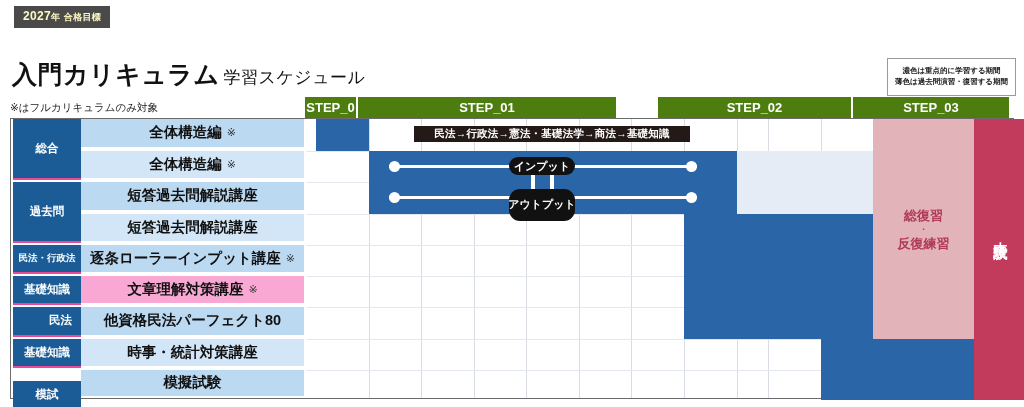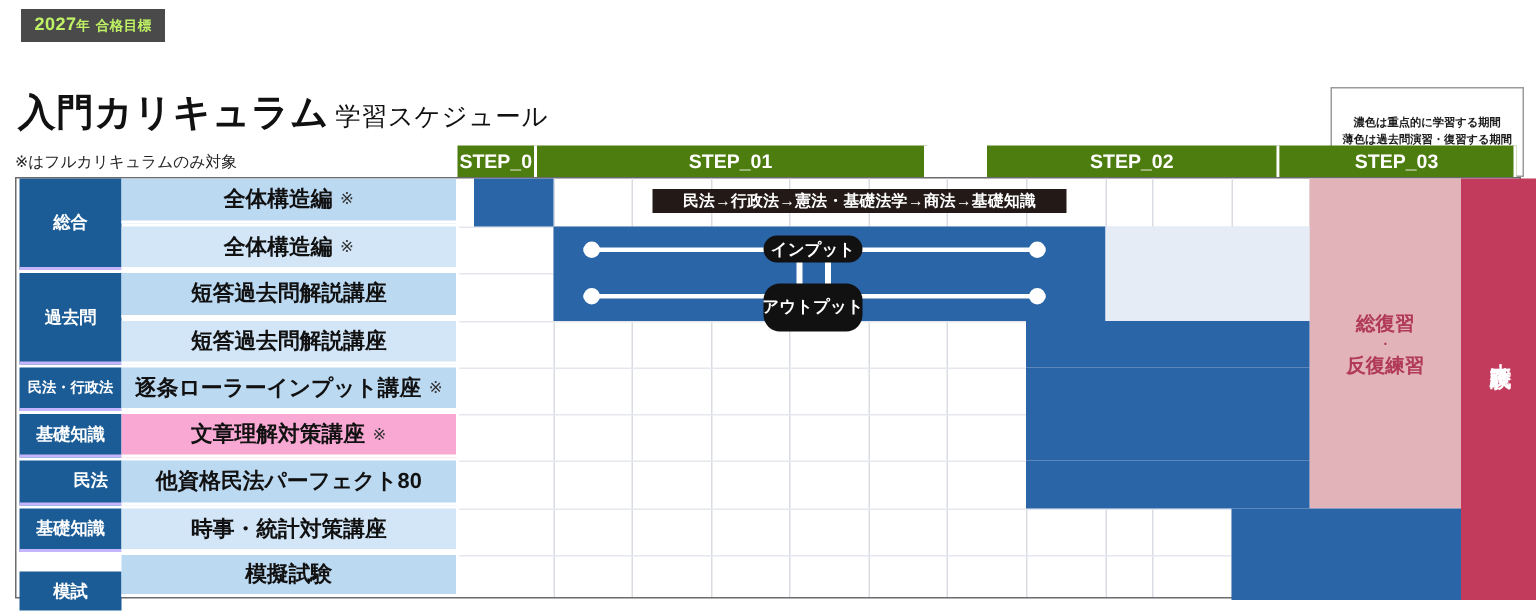--- a/index.html
+++ b/index.html
@@ -7,21 +7,21 @@
     width: 1024px; height: 407px;
     background: #ffffff;
     font-family: "Liberation Sans", "DejaVu Sans", sans-serif;
     overflow: hidden;
   }
   #page { position: relative; width: 1024px; height: 407px; }
 
   
   .year-badge {
     position: absolute; left: 14px; top: 6px;
-    background: #4a4a4a; color: #bef264;
+    background: #4a4a4a; color: #fef9c3;
     font-size: 12px; font-weight: bold;
     padding: 3px 9px 4px 9px;
     letter-spacing: .3px;
     white-space: nowrap;
   }
   .year-badge .sm { font-size: 9px; font-weight: bold; }
   .title1 {
     position: absolute; left: 12px; top: 27px;
     font-size: 25px; font-weight: bold; color: #111111;
     letter-spacing: .5px; white-space: nowrap;
@@ -29,21 +29,21 @@
   .title2 {
     position: absolute; left: 12px; top: 58px;
     font-size: 25px; font-weight: bold; color: #111111;
     letter-spacing: .5px; white-space: nowrap;
   }
   .title2 .sub { font-size: 17px; font-weight: normal; margin-left: 4px; }
 
   .legend-box {
     position: absolute; right: 8px; top: 58px;
     border: 1px solid #9a9a9a; background: #ffffff;
-    padding: 18px 7px; text-align: center;
+    padding: 7px 7px; text-align: center;
   }
   .legend-box div { font-size: 7.5px; color: #1a1a1a; line-height: 1.45; font-weight: bold; white-space: nowrap; }
 
   .note-full {
     position: absolute; left: 10px; top: 101px;
     font-size: 10.5px; color: #222222; white-space: nowrap;
   }
 
   
   .chart {
@@ -67,21 +67,21 @@
   
   .cat, .course {
     position: absolute;
     display: flex; align-items: center; justify-content: center;
     white-space: nowrap; overflow: hidden;
   }
   .cat {
     left: 2px; width: 68px;
     background: #1b5c96; color: #ffffff;
     font-size: 11.5px; font-weight: bold;
-    border-bottom: 2px solid #c4b5fd;
+    border-bottom: 2px solid #ec4899;
   }
   .cat.tiny { font-size: 9.5px; }
   .course {
     left: 70px; width: 223px;
     color: #111111; font-size: 14.5px; font-weight: bold;
     border-bottom: 2px solid #ffffff;
   }
   .course .mark { font-size: 11px; font-weight: normal; margin-left: 5px; color: #333; }
 
   
@@ -231,21 +231,21 @@
         <div class="bar dark" style="left: 63px; width: 368px; top: 31.5px; height: 31.5px; z-index: 2;"></div>
         <div class="bar light" style="left: 431px; width: 136px; top: 31.5px; height: 31.5px; z-index: 2;"></div>
         <div class="bar dark" style="left: 63px; width: 368px; top: 63px; height: 31.5px; z-index: 2;"></div>
         <div class="bar light" style="left: 431px; width: 136px; top: 63px; height: 31.5px; z-index: 2;"></div>
         <div class="bar dark" style="left: 378px; width: 189px; top: 94.5px; height: 31.5px; z-index: 2;"></div>
         <div class="bar dark" style="left: 378px; width: 189px; top: 126px; height: 31px; z-index: 2;"></div>
         <div class="bar dark" style="left: 378px; width: 189px; top: 157px; height: 31px; z-index: 2;"></div>
         <div class="bar dark" style="left: 378px; width: 189px; top: 188px; height: 31.5px; z-index: 2;"></div>
         <div class="bar dark" style="left: 515px; width: 153px; top: 219.5px; height: 31px; z-index: 2;"></div>
         <div class="bar dark" style="left: 515px; width: 153px; top: 250.5px; height: 30.5px; z-index: 2;"></div>
-        <div class="banner" style="left: 108px; width: 276px; top: 7px; height: 16px; z-index: 7; margin-left: 21px;">民法→行政法→憲法・基礎法学→商法→基礎知識</div>
+        <div class="banner" style="left: 108px; width: 276px; top: 7px; height: 16px; z-index: 7;">民法→行政法→憲法・基礎法学→商法→基礎知識</div>
         <div class="track" style="left: 83px; width: 308px; top: 45.75px;"></div>
         <div class="dot" style="left: 83px; top: 41.75px;"></div>
         <div class="dot" style="left: 380px; top: 41.75px;"></div>
         <div class="pill" style="left: 203px; width: 66px; top: 38.25px; height: 18px;">インプット</div>
         <div class="track" style="left: 83px; width: 308px; top: 77.25px;"></div>
         <div class="dot" style="left: 83px; top: 73.25px;"></div>
         <div class="dot" style="left: 380px; top: 73.25px;"></div>
         <div class="pill" style="left: 203px; width: 66px; top: 69.75px; height: 32px;">アウトプット</div>
         <div class="arrow up" style="left: 225px; top: 52px; height: 27px;"></div>
         <div class="arrow down" style="left: 244px; top: 52px; height: 27px;"></div>

